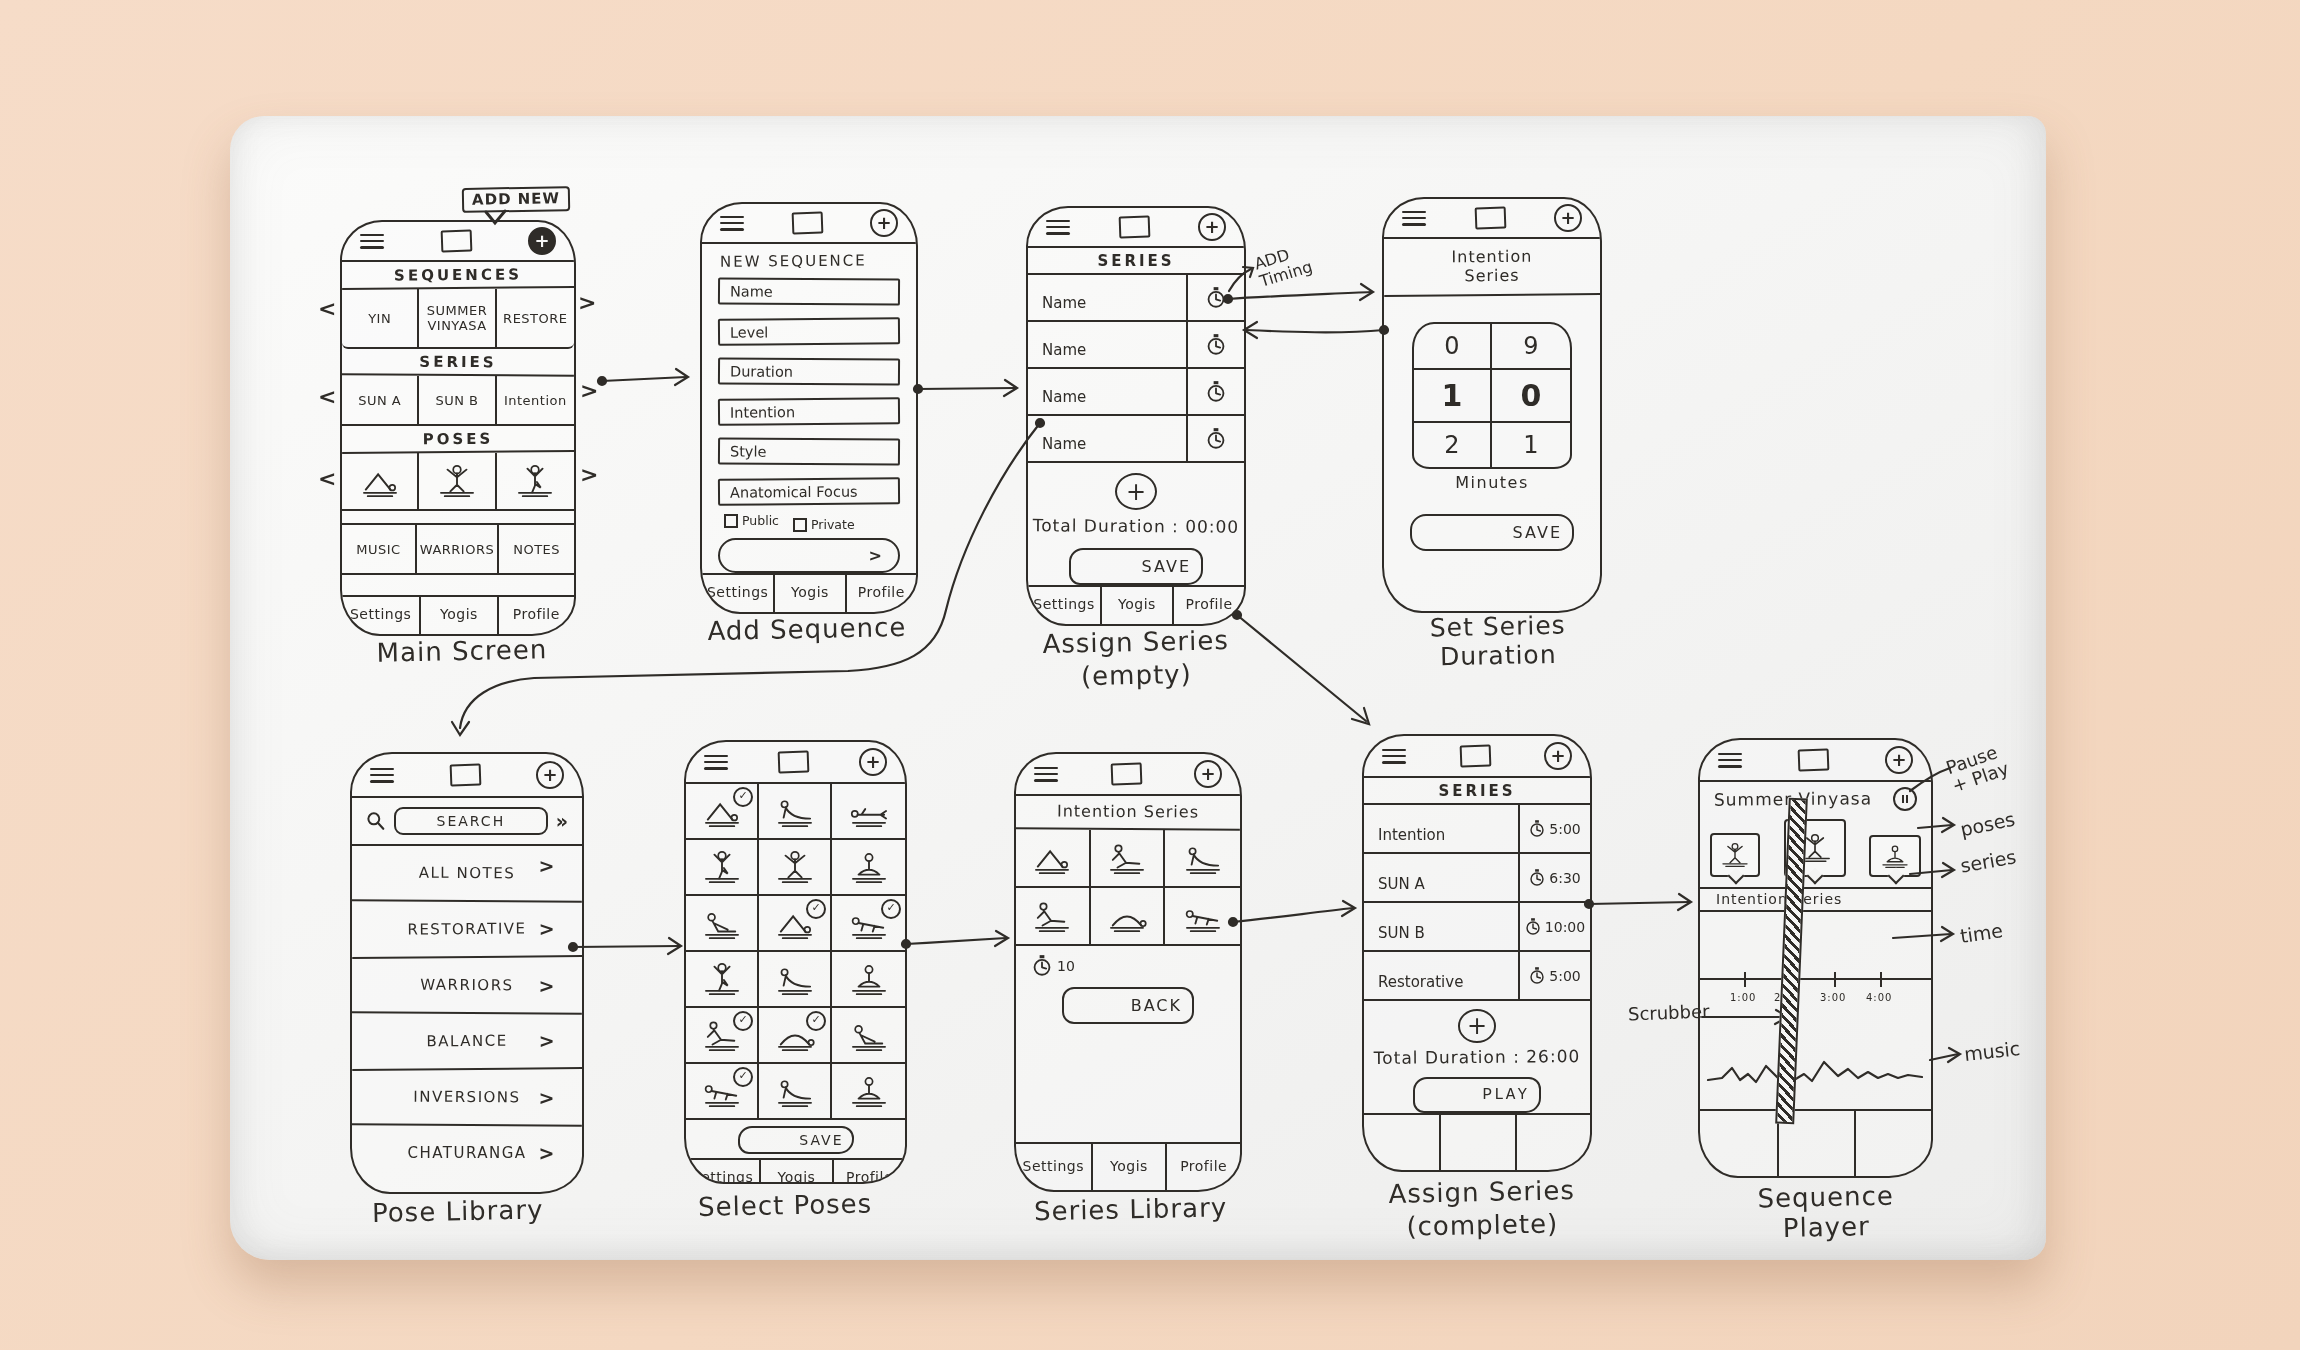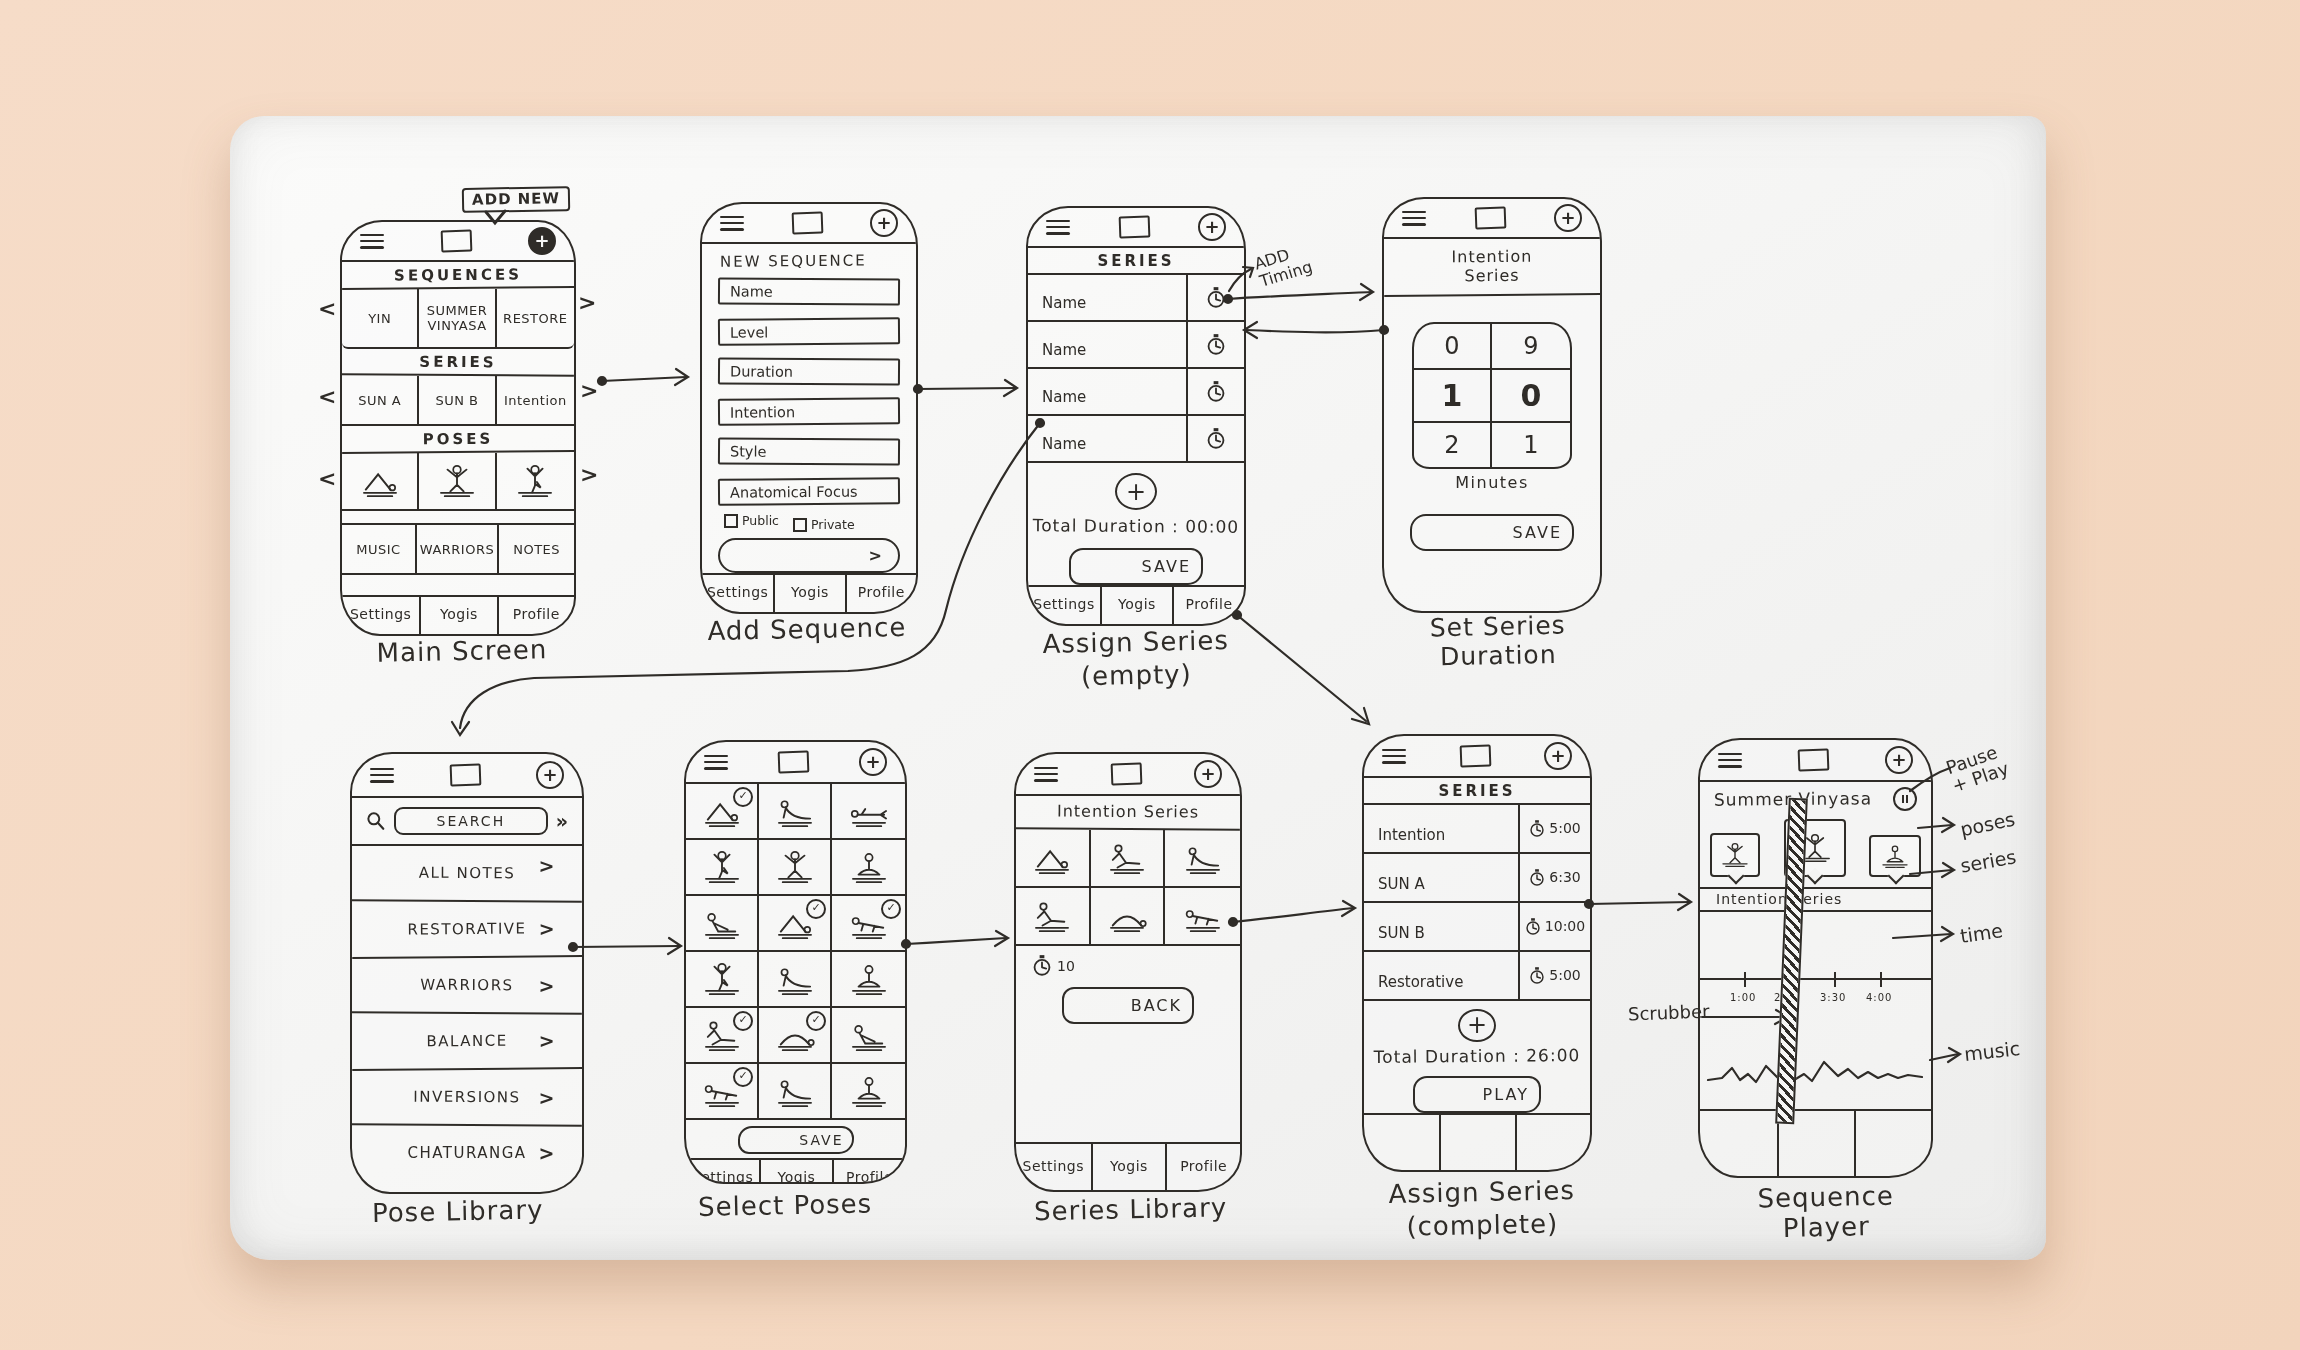--- a/index.html
+++ b/index.html
@@ -601,21 +601,21 @@
       <div class="nm">Restorative</div>
       <div class="tm">
           <svg class="stopwatch" style="width:16px;height:19px;">
             <use href="#ic-stopwatch"></use>
           </svg>
           <span>5:00</span>
         </div>
       </div>
     <div class="plusround" style="width:34px;height:34px;margin:8px auto 4px;">+</div>
     <div style="text-align:center;font-size:17px;letter-spacing:1px;" class="r-tilt2">Total Duration : 26:00</div>
-    <div class="sk-btn" style="width:104px;margin:10px auto 0;">PLAY</div>
+    <div class="sk-btn" style="width:104px;margin:10px auto 0;font-family:Liberation Mono, monospace;">PLAY</div>
     <div class="tabs">
       <div style="height:34px;"></div>
       <div style="height:34px;"></div>
       <div style="height:34px;"></div>
     </div>
   </div>
   <div class="phone-label" style="left:1382px;top:1176px;width:200px;line-height:1.25;">
     <span>Assign Series</span><br><span>(complete)</span>
   </div>
 
@@ -654,21 +654,21 @@
         </div>
     </div>
     <div style="border-top:2.2px solid var(--ink);border-bottom:2.2px solid var(--ink);font-size:14px;letter-spacing:1px;padding:2px 0 3px 16px;">Intention Series</div>
     <div class="tickrow" style="margin-top:66px;border-top:2.3px solid var(--ink);height:34px;">
       <i style="position:absolute;left:44px;top:-8px;width:2.2px;height:15px;background:var(--ink);"></i>
       <i style="position:absolute;left:88px;top:-8px;width:2.2px;height:15px;background:var(--ink);"></i>
       <i style="position:absolute;left:134px;top:-8px;width:2.2px;height:15px;background:var(--ink);"></i>
       <i style="position:absolute;left:180px;top:-8px;width:2.2px;height:15px;background:var(--ink);"></i>
       <span class="ticklab" style="left:30px;top:12px;">1:00</span>
       <span class="ticklab" style="left:74px;top:12px;">2:00</span>
-      <span class="ticklab" style="left:120px;top:12px;">3:30</span>
+      <span class="ticklab" style="left:120px;top:12px;">3:00</span>
       <span class="ticklab" style="left:166px;top:12px;">4:00</span>
     </div>
     <svg style="margin-top:40px;width:100%;height:40px;color:var(--ink);" viewBox="0 0 227 40">
       <polyline points="6,26 20,24 30,14 38,26 46,20 54,28 64,12 76,24 84,18 92,26 102,20 110,27 122,8 136,22 146,15 156,24 166,18 176,24 186,20 196,24 206,21 220,23" fill="none" stroke="currentColor" stroke-width="2.2" stroke-linejoin="round" stroke-linecap="round"></polyline>
     </svg>
     <div class="tabs" style="margin-top:auto;">
       <div style="height:44px;"></div>
       <div style="height:44px;"></div>
       <div style="height:44px;"></div>
     </div>

